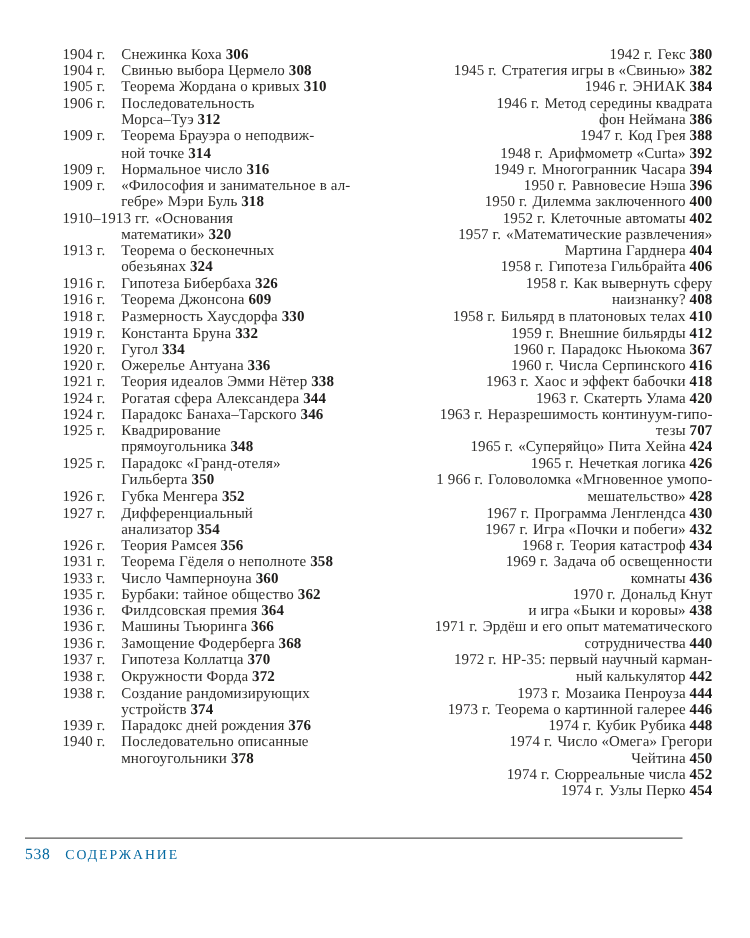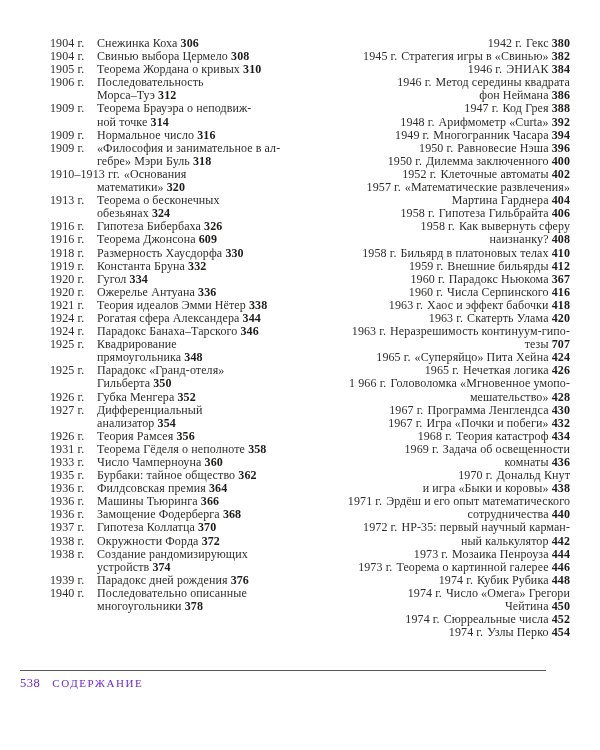--- a/index.html
+++ b/index.html
@@ -50,21 +50,21 @@
     top: 670px;
     width: 526px;
     height: 1px;
     background: #5a5a58;
   }
   .footer {
     position: absolute;
     left: 20px;
     top: 676px;
     font-size: 12.5px;
-    color: #6d28d9;
+    color: #0369a1;
   }
   .footer .pagenum {
     letter-spacing: 0.5px;
   }
   .footer .section {
     margin-left: 12px;
     font-size: 11px;
     letter-spacing: 1.6px;
   }
 </style>

